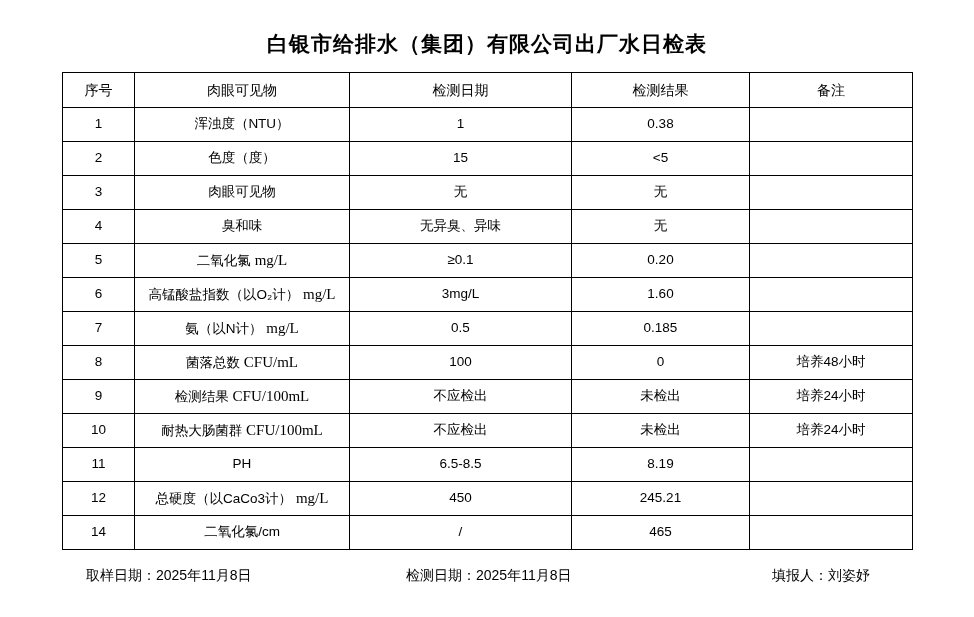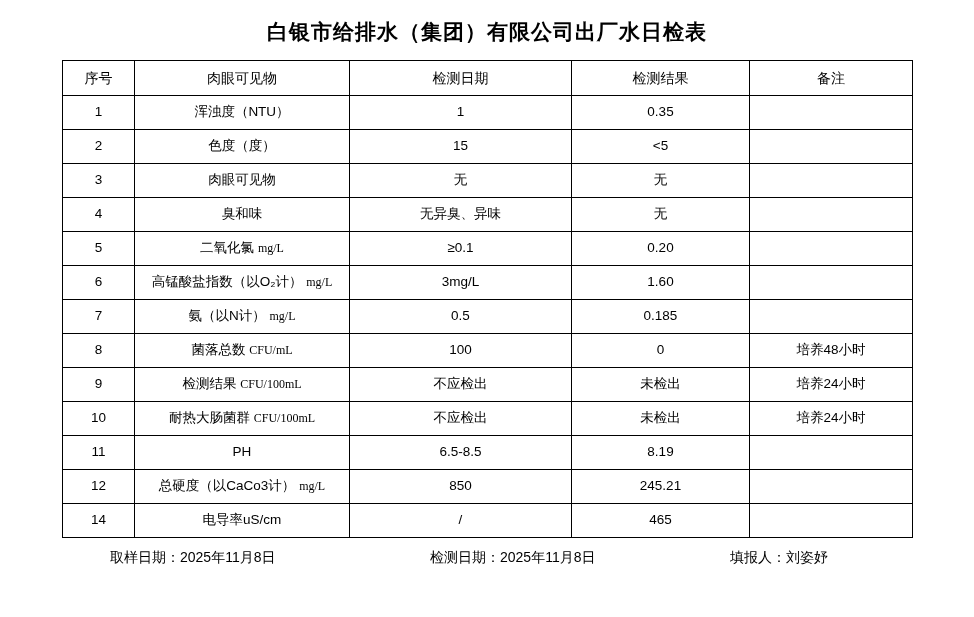--- a/index.html
+++ b/index.html
@@ -21,20 +21,21 @@
     box-sizing: border-box;
   }
   .title {
     text-align: center;
     font-size: 21px;
     font-weight: bold;
     letter-spacing: 1px;
     padding-top: 18px;
     padding-bottom: 14px;
     font-family: "Liberation Sans", sans-serif;
+    margin-top: 12px;
   }
   .table-wrap {
     padding: 0 62px;
     box-sizing: border-box;
   }
   table.report {
     border-collapse: collapse;
     width: 850px;
     table-layout: fixed;
     font-size: 13px;
@@ -55,33 +56,33 @@
     font-size: 14px;
     height: 34px;
   }
   col.c-no    { width: 72px; }
   col.c-item  { width: 215px; }
   col.c-limit { width: 222px; }
   col.c-result{ width: 178px; }
   col.c-note  { width: 163px; }
 
   .unit {
-    font-size: 12px;
+    font-size: 15px;
     font-family: "Liberation Serif", serif;
   }
   .footer {
     display: flex;
-    padding: 0 62px;
+    padding: 0 38px;
     box-sizing: border-box;
-    margin-top: 11px;
+    margin-top: 17px;
     font-size: 14px;
   }
   .footer .f-sample { width: 320px; text-align: left; padding-left: 48px; }
   .footer .f-test   { width: 300px; text-align: left; }
-  .footer .f-filler { flex: 1; text-align: left; }
+  .footer .f-filler { flex: 1; text-align: center; }
   .footer .label { }
   .footer .value { }
 </style>
 </head>
 <body>
 
 <div class="page">
 
   <div class="title">白银市给排水（集团）有限公司出厂水日检表</div>
 
@@ -101,21 +102,21 @@
           <th>检测日期</th>
           <th>检测结果</th>
           <th>备注</th>
         </tr>
       </thead>
       <tbody id="table-body">
           <tr>
             <td>1</td>
             <td><span>浑浊度（NTU）</span></td>
             <td>1</td>
-            <td>0.35</td>
+            <td>0.38</td>
             <td></td>
           </tr>
           <tr>
             <td>2</td>
             <td><span>色度（度）</span></td>
             <td>15</td>
             <td>&lt;5</td>
             <td></td>
           </tr>
           <tr>
@@ -177,27 +178,27 @@
           <tr>
             <td>11</td>
             <td><span>PH</span></td>
             <td>6.5-8.5</td>
             <td>8.19</td>
             <td></td>
           </tr>
           <tr>
             <td>12</td>
             <td><span>总硬度（以CaCo3计）</span> <span class="unit">mg/L</span></td>
-            <td>850</td>
+            <td>450</td>
             <td>245.21</td>
             <td></td>
           </tr>
           <tr>
             <td>14</td>
-            <td><span>电导率uS/cm</span></td>
+            <td><span>二氧化氯/cm</span></td>
             <td>/</td>
             <td>465</td>
             <td></td>
           </tr>
         </tbody>
     </table>
   </div>
 
   <div class="footer">
     <div class="f-sample">

